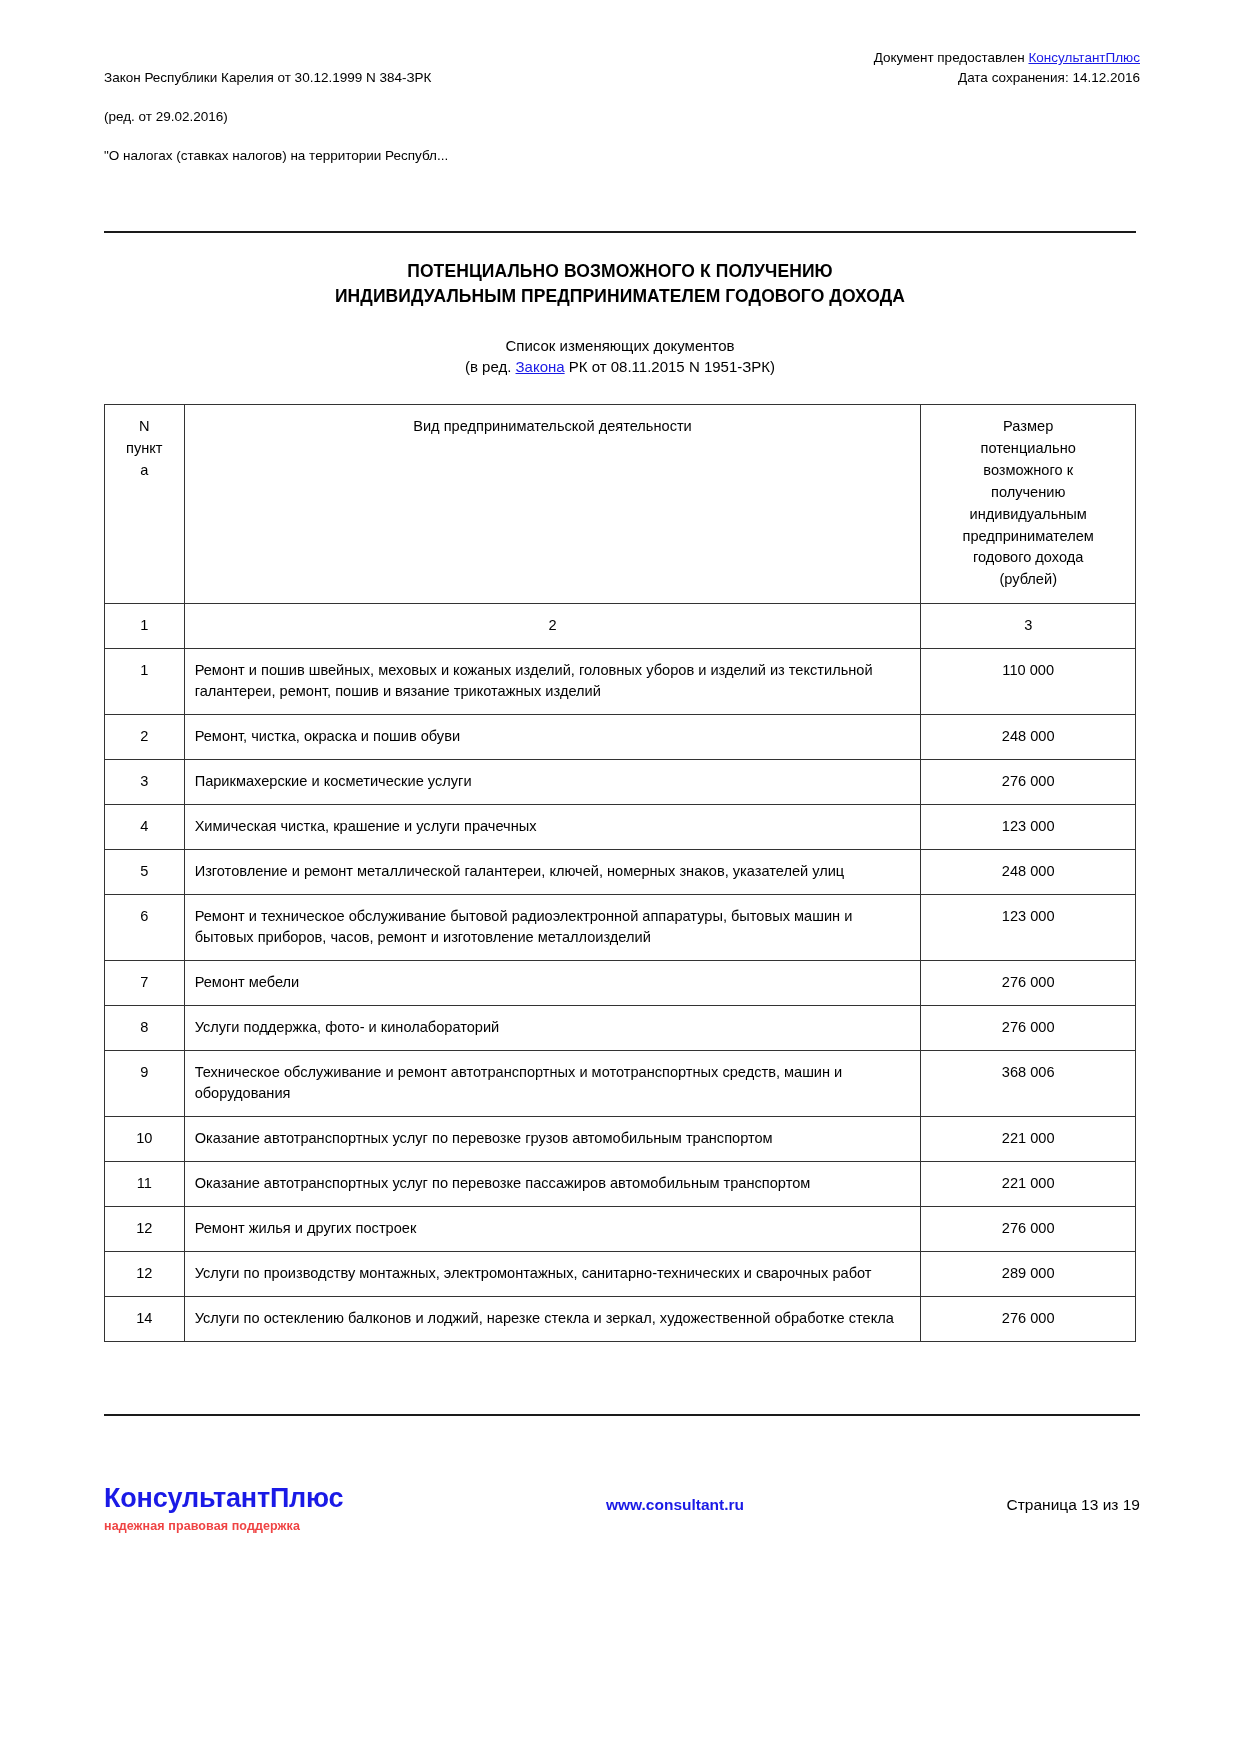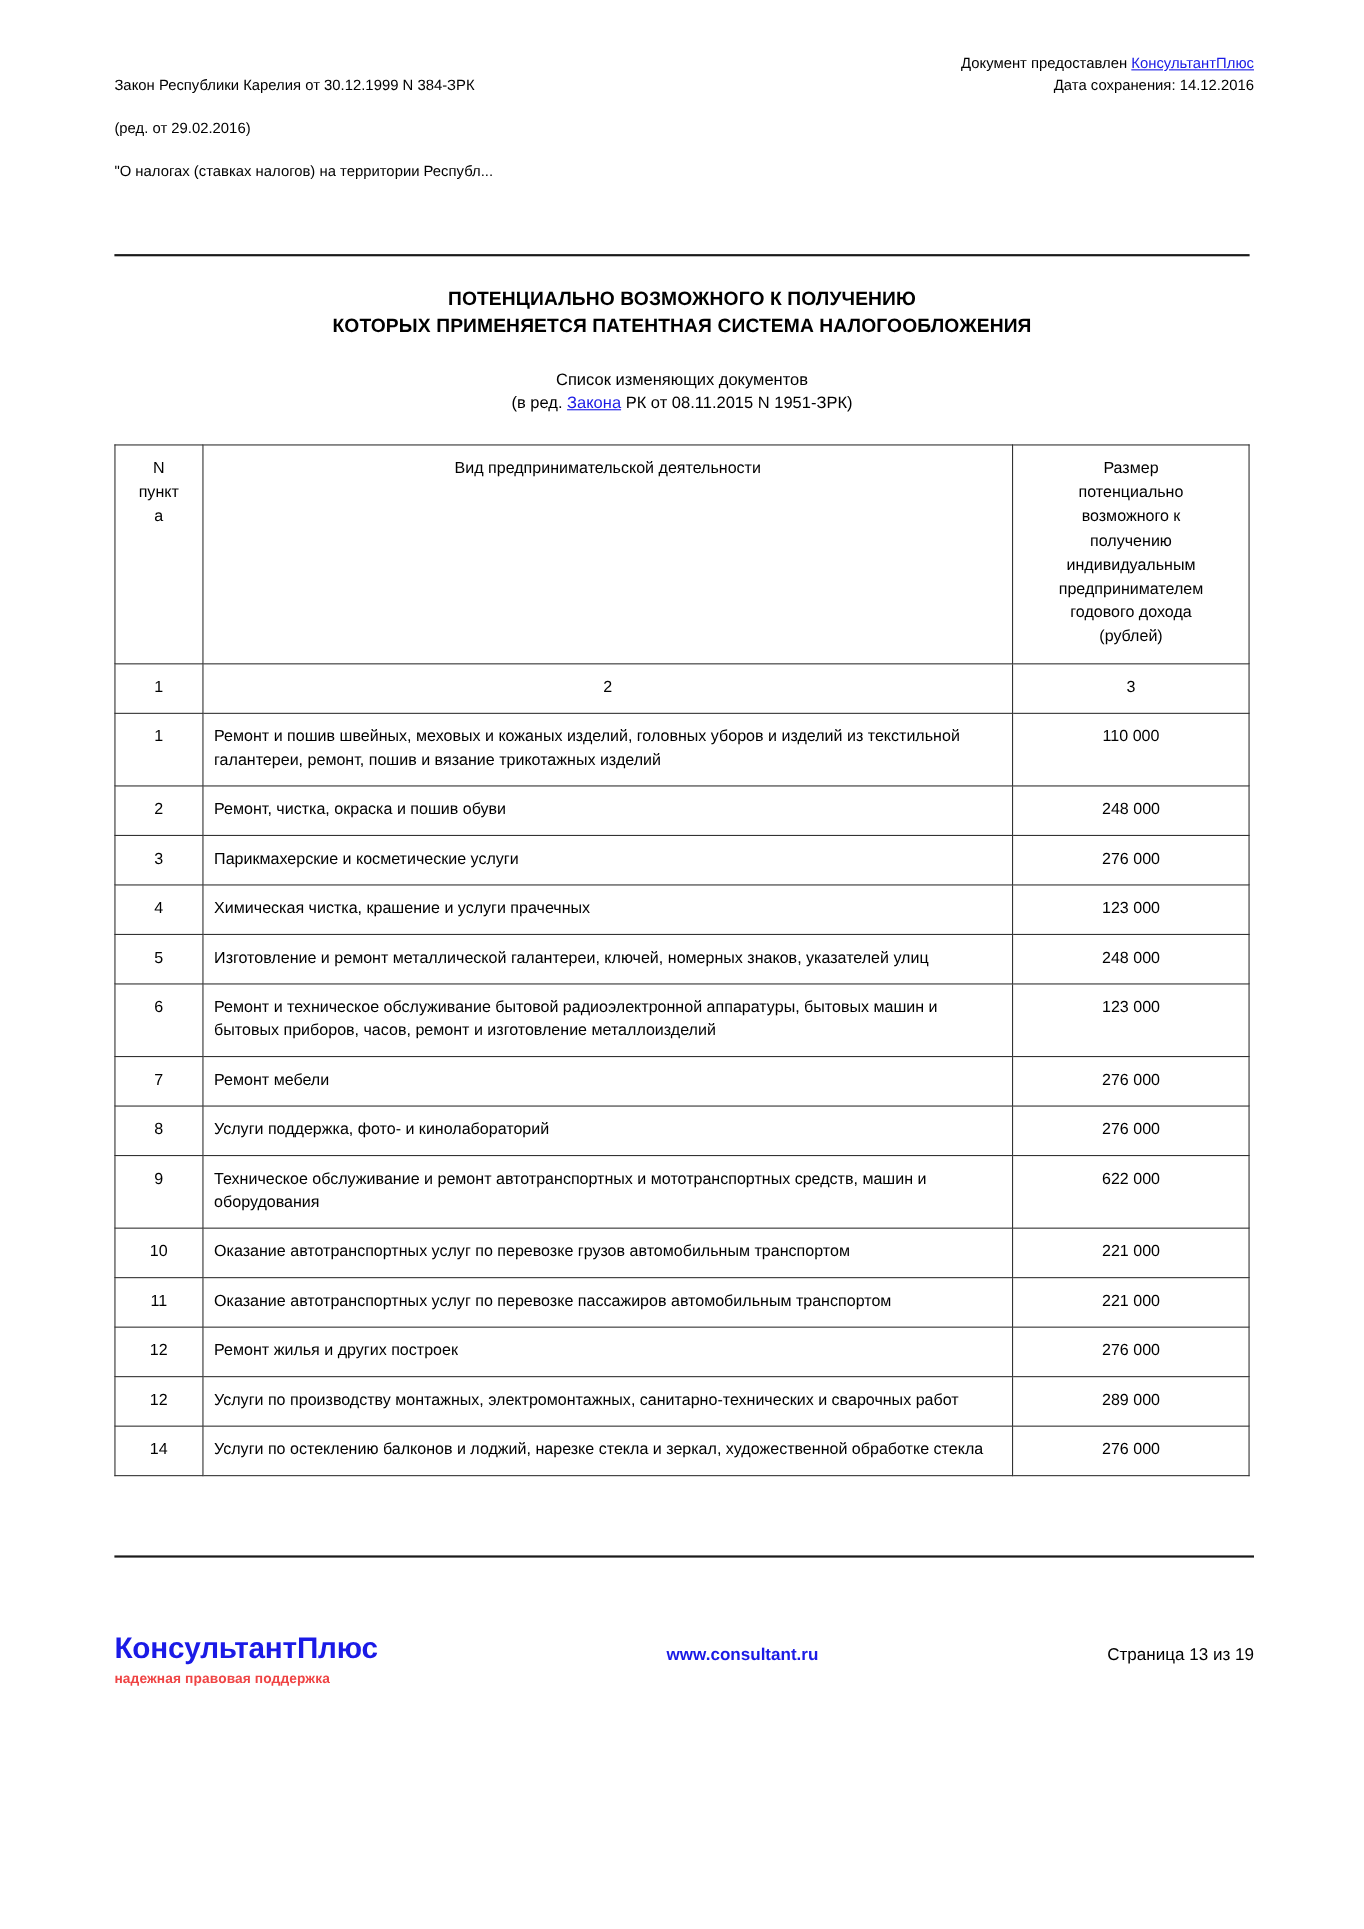--- a/index.html
+++ b/index.html
@@ -153,21 +153,21 @@
         <span>Документ предоставлен </span><a class="link" href="#">КонсультантПлюс</a>
       </div>
       <div>Дата сохранения: 14.12.2016</div>
     </div>
   </div>
 
   <div class="rule-top"></div>
 
   <div class="title-block">
     <div>ПОТЕНЦИАЛЬНО ВОЗМОЖНОГО К ПОЛУЧЕНИЮ</div>
-    <div>КОТОРЫХ ПРИМЕНЯЕТСЯ ПАТЕНТНАЯ СИСТЕМА НАЛОГООБЛОЖЕНИЯ</div>
+    <div>ИНДИВИДУАЛЬНЫМ ПРЕДПРИНИМАТЕЛЕМ ГОДОВОГО ДОХОДА</div>
   </div>
 
   <div class="subtitle-block">
     <div>Список изменяющих документов</div>
     <div><span>(в ред. </span><a class="link" href="#">Закона</a><span> РК от 08.11.2015 N 1951-ЗРК)</span></div>
   </div>
 
   <table class="data-table">
     <colgroup>
       <col class="c-num">
@@ -236,21 +236,21 @@
         <td class="moneyline">276 000</td>
       </tr>
       <tr>
         <td class="numline">8</td>
         <td class="descline">Услуги поддержка, фото- и кинолабораторий</td>
         <td class="moneyline">276 000</td>
       </tr>
       <tr>
         <td class="numline">9</td>
         <td class="descline">Техническое обслуживание и ремонт автотранспортных и мототранспортных средств, машин и оборудования</td>
-        <td class="moneyline">622 000</td>
+        <td class="moneyline">368 006</td>
       </tr>
       <tr>
         <td class="numline">10</td>
         <td class="descline">Оказание автотранспортных услуг по перевозке грузов автомобильным транспортом</td>
         <td class="moneyline">221 000</td>
       </tr>
       <tr>
         <td class="numline">11</td>
         <td class="descline">Оказание автотранспортных услуг по перевозке пассажиров автомобильным транспортом</td>
         <td class="moneyline">221 000</td>

